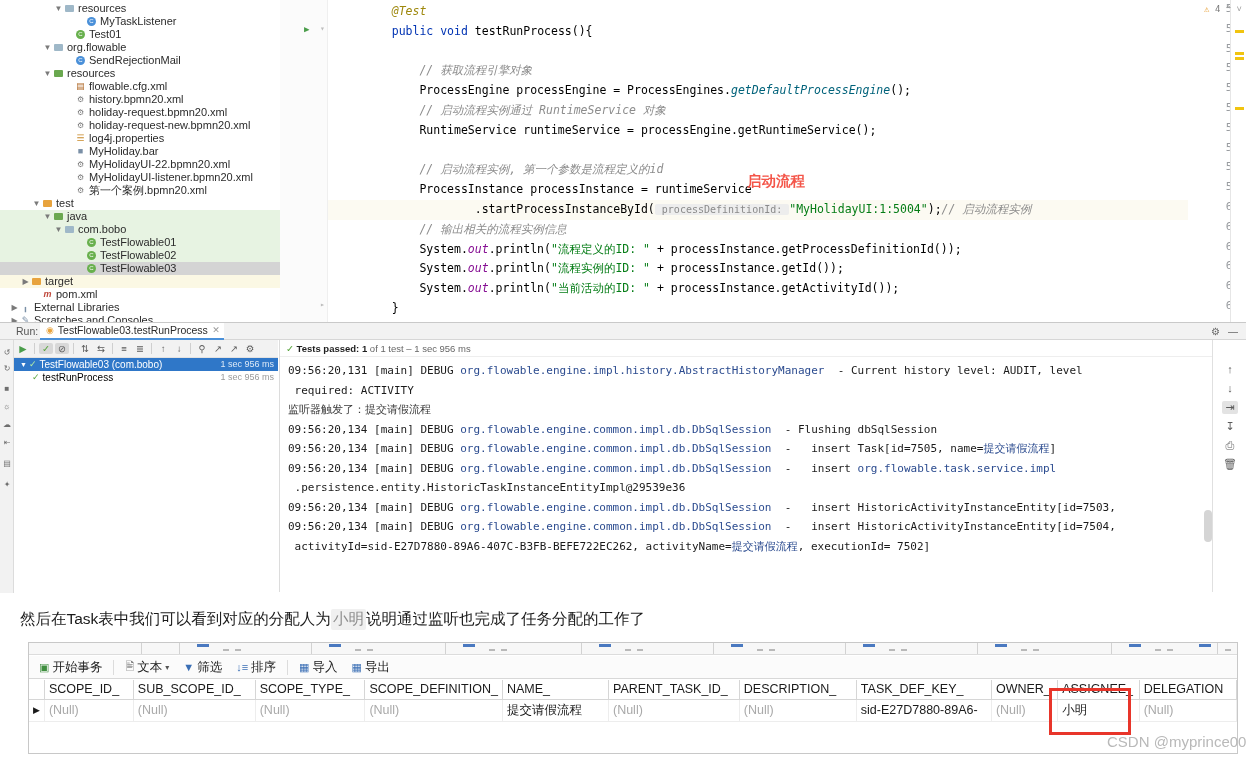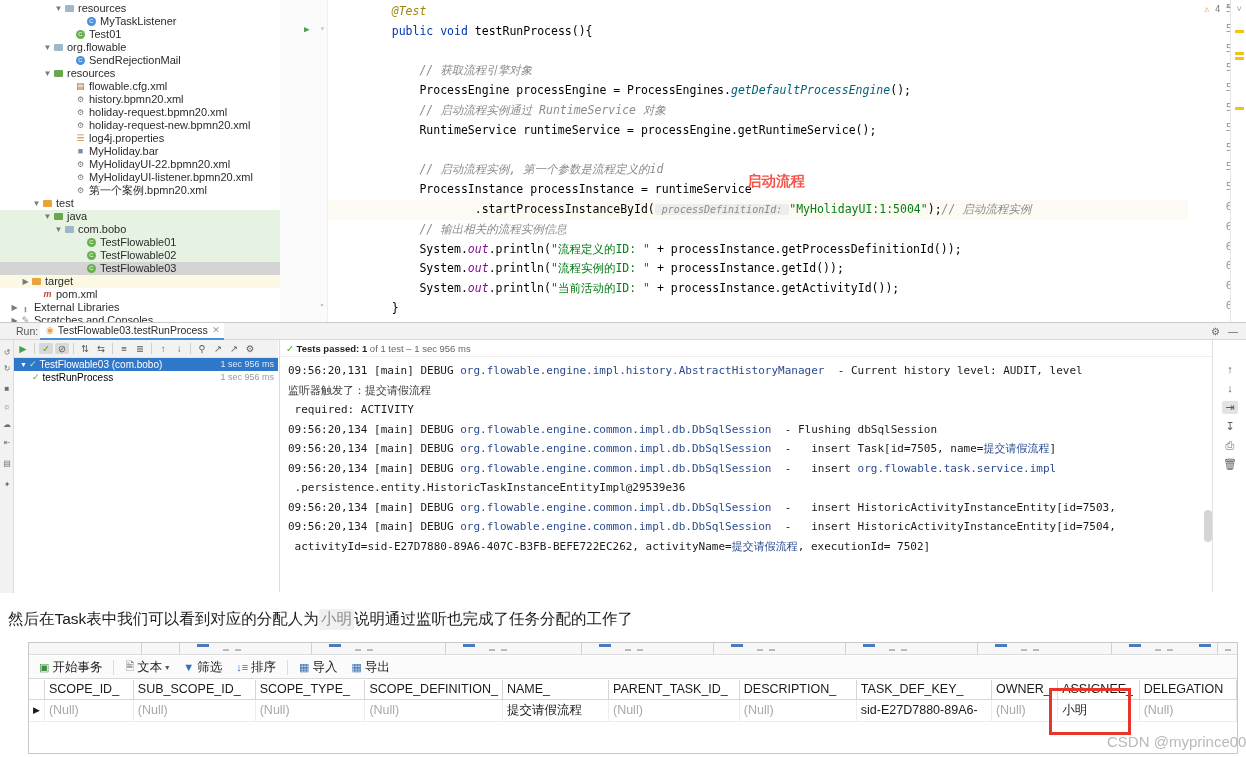--- a/index.html
+++ b/index.html
@@ -69,21 +69,21 @@
   }
   .gicon { position:absolute; left: 24px; font-size:9px; }
   .code { position: absolute; left: 84px; top: 0; right: 0; height: 322px; }
   .cline { position:absolute; left:0; white-space:pre; line-height: 19.8px; height:19.8px;}
   .lhl { position:absolute; left:48px; right:58px; height:19.8px; background:#fcfaf2; }
   .kw  { color:#0033b3; }
   .cm  { color:#8c8c8c; font-style: italic; }
   .str { color:#067d17; }
   .fld { color:#871094; font-style: italic; }
   .stat{ color:#000; }
-  .hint{ background:#ededed; color:#8a8a8a; font-size:10px; padding:0 1px; border-radius:2px;font-style:italic;}
+  .hint{ background:#ededed; color:#8a8a8a; font-size:10px; padding:0 1px; border-radius:2px;}
   .ann {
     position:absolute; color:#f4564a; font-weight:bold;
     font-family:"Liberation Sans", sans-serif; font-size:14.5px;
   }
   .inspect {
     position:absolute; right:0; top:0; width:16px; height:322px;
     border-left:1px solid #e6e6e6; background:#fff;
   }
   .warnbar { position:absolute; right:2px; width:9px; height:3px; background:#f1c40f; }
   .insphead{
@@ -166,21 +166,21 @@
 
   .ann2 {
     position:absolute; color:#f4564a; font-weight:bold;
     font-family:"Liberation Sans", sans-serif; font-size:14.5px;
   }
   .ann-underline { border-bottom:2px solid #f4564a; }
 
   
   .caption {
     position:absolute; left:0; top:596px; width:1246px; height:46px;
-    display:flex; align-items:center; padding-left:8px;
+    display:flex; align-items:center; padding-left:20px;
     font-size:15.5px; color:#1a1a1a;
   }
   .caption .lite { color:#8d8d8d; background:#f0f0f0; padding:0 2px; border-radius:2px;}
 
   
   .dbwrap {
     position:absolute; left:28px; top:642px; width:1210px; height:112px;
     background:#fff; border:1px solid #c8c8c8;
     overflow:hidden;
   }
@@ -506,22 +506,22 @@
 
       <div class="consolewrap">
         <div class="statusline">
           <span style="color:#5aa63f;">✓</span>
           <b>Tests passed:</b>
           <b>1</b>
           <span>of 1 test – 1 sec 956 ms</span>
         </div>
         <div class="console" id="console">
             <div class="lg">09:56:20,131 [main] DEBUG <span class="pkg">org.flowable.engine.impl.history.AbstractHistoryManager</span>  - Current history level: AUDIT, level</div>
+            <div class="lg"> required: ACTIVITY</div>
             <div class="lg"><span style="color:#3a3a3a;">监听器触发了：提交请假流程</span></div>
-            <div class="lg"> required: ACTIVITY</div>
             <div class="lg">09:56:20,134 [main] DEBUG <span class="pkg">org.flowable.engine.common.impl.db.DbSqlSession</span>  - Flushing dbSqlSession</div>
             <div class="lg">09:56:20,134 [main] DEBUG <span class="pkg">org.flowable.engine.common.impl.db.DbSqlSession</span>  -   insert Task[id=7505, name=<span class="cn">提交请假流程</span>]</div>
             <div class="lg">09:56:20,134 [main] DEBUG <span class="pkg">org.flowable.engine.common.impl.db.DbSqlSession</span>  -   insert <span class="pkg">org.flowable.task.service.impl</span></div>
             <div class="lg"> .persistence.entity.HistoricTaskInstanceEntityImpl@29539e36</div>
             <div class="lg">09:56:20,134 [main] DEBUG <span class="pkg">org.flowable.engine.common.impl.db.DbSqlSession</span>  -   insert HistoricActivityInstanceEntity[id=7503,</div>
             <div class="lg">09:56:20,134 [main] DEBUG <span class="pkg">org.flowable.engine.common.impl.db.DbSqlSession</span>  -   insert HistoricActivityInstanceEntity[id=7504,</div>
             <div class="lg"> activityId=sid-E27D7880-89A6-407C-B3FB-BEFE722EC262, activityName=<span class="cn">提交请假流程</span>, executionId= 7502]</div>
           </div>
         <div class="ann2 ann-underline" style="left:197px; top:390px;">监听器触发了</div>
         <div class="vscroll" style="top:170px;height:32px;right:0;"></div>

